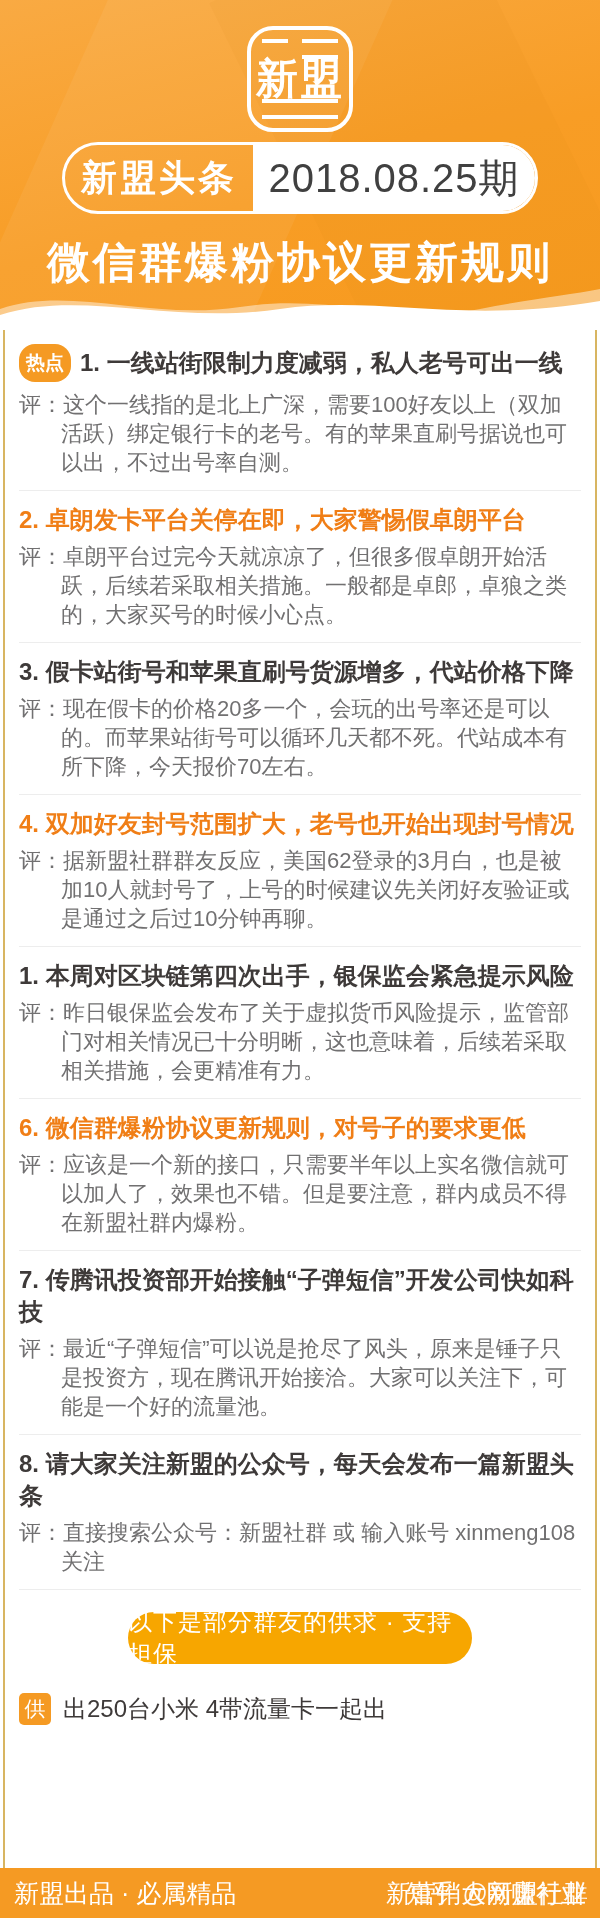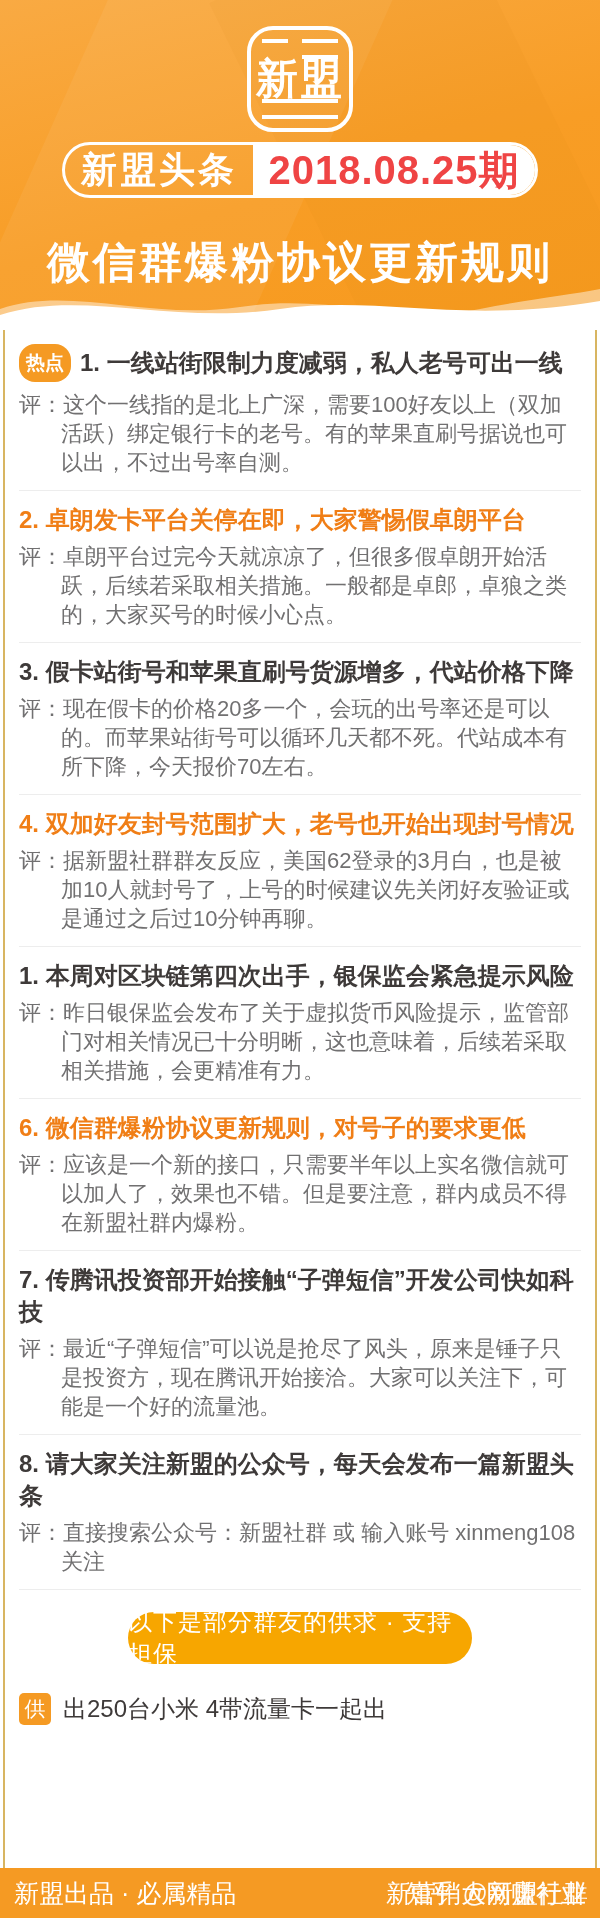--- a/index.html
+++ b/index.html
@@ -24,27 +24,27 @@
     width:106px; height:106px; border:4px solid #fff; border-radius:26px;
   }
   .logo::before { content:""; position:absolute; top:9px; right:11px; width:36px; height:12px;
     border-top:4px solid #fff; border-bottom:4px solid #fff; }
   .logo::after  { content:""; position:absolute; bottom:9px; left:11px; right:11px; height:12px;
     border-top:4px solid #fff; border-bottom:4px solid #fff; }
   .logo .dash { position:absolute; top:9px; left:11px; width:26px; height:4px; background:#fff; }
   .logo .ch { position:absolute; inset:0; display:flex; align-items:center; justify-content:center;
     color:#fff; font-weight:bold; font-size:42px; letter-spacing:2px; }
   .banner {
-    position:absolute; top:142px; left:62px; width:476px; height:56px;
+    position:absolute; top:142px; left:62px; width:476px; height:72px;
     border:3px solid #fff; border-radius:40px; display:flex; overflow:hidden;
   }
   .banner-left { flex:0 0 188px; display:flex; align-items:center; justify-content:center;
     color:#fff; font-size:36px; font-weight:bold; letter-spacing:3px; }
   .banner-right { flex:1; background:#fff; display:flex; align-items:center; justify-content:center;
-    color:#ef4444; font-size:40px; font-weight:bold; letter-spacing:1px; }
+    color:#404040; font-size:40px; font-weight:normal; letter-spacing:1px; }
   .headline {
     position:absolute; top:234px; left:0; right:0; text-align:center;
     color:#fff; font-size:43px; font-weight:bold; letter-spacing:3px;
   }
   .wave { position:absolute; left:0; bottom:-1px; width:600px; height:52px; display:block; }
   
   .main {
     flex:1; margin:0 3px; padding:16px 14px 0;
     border-left:2px solid #D8B561; border-right:2px solid #D8B561;
     background:#fff; overflow:hidden;

